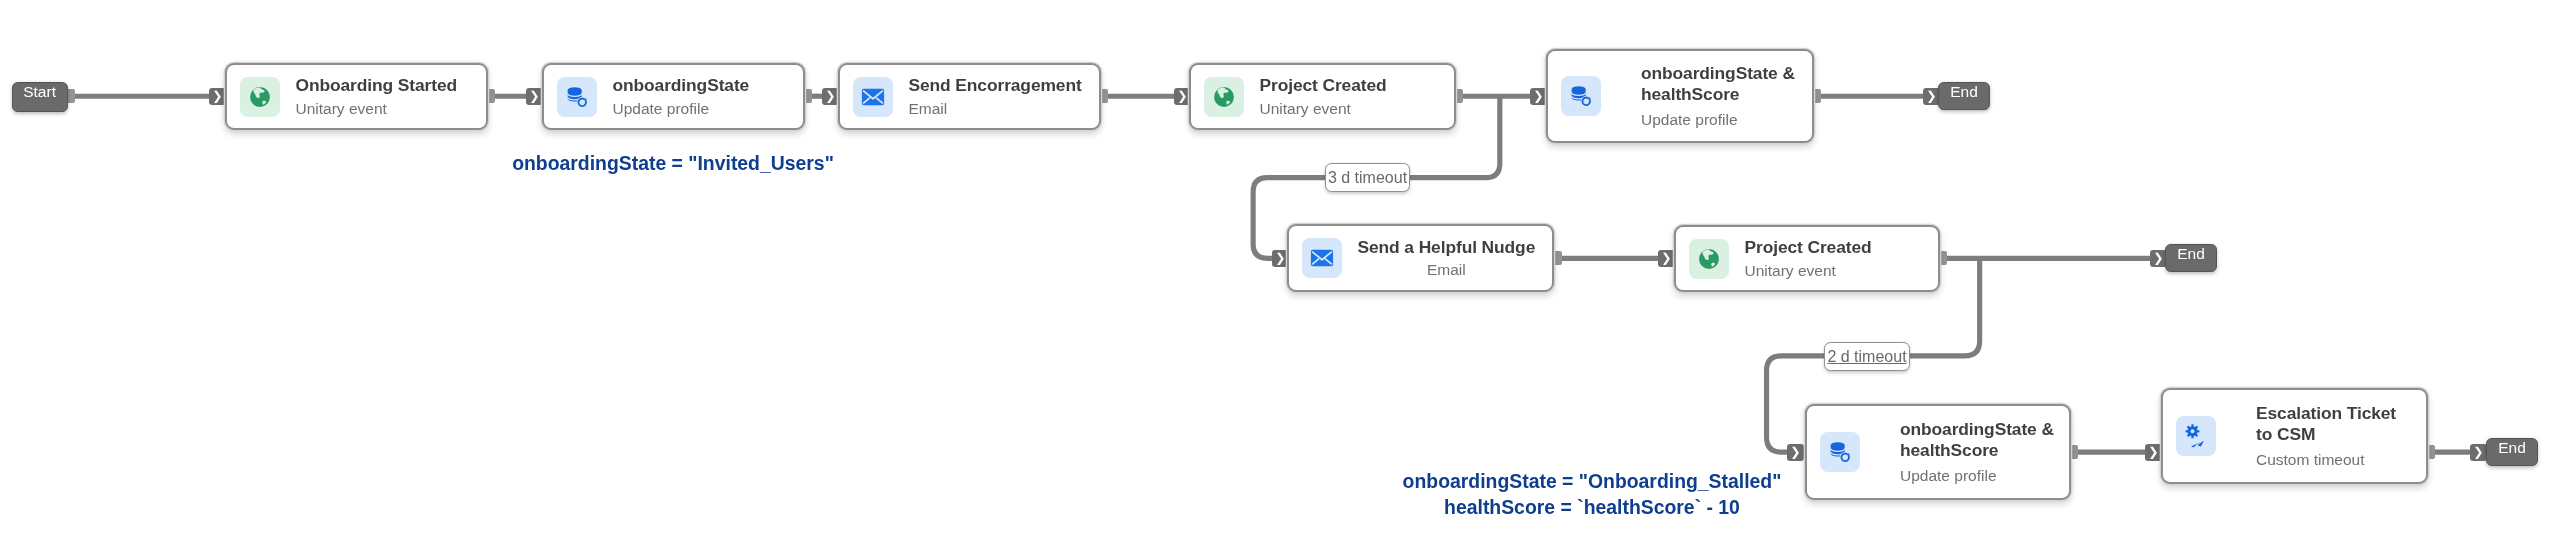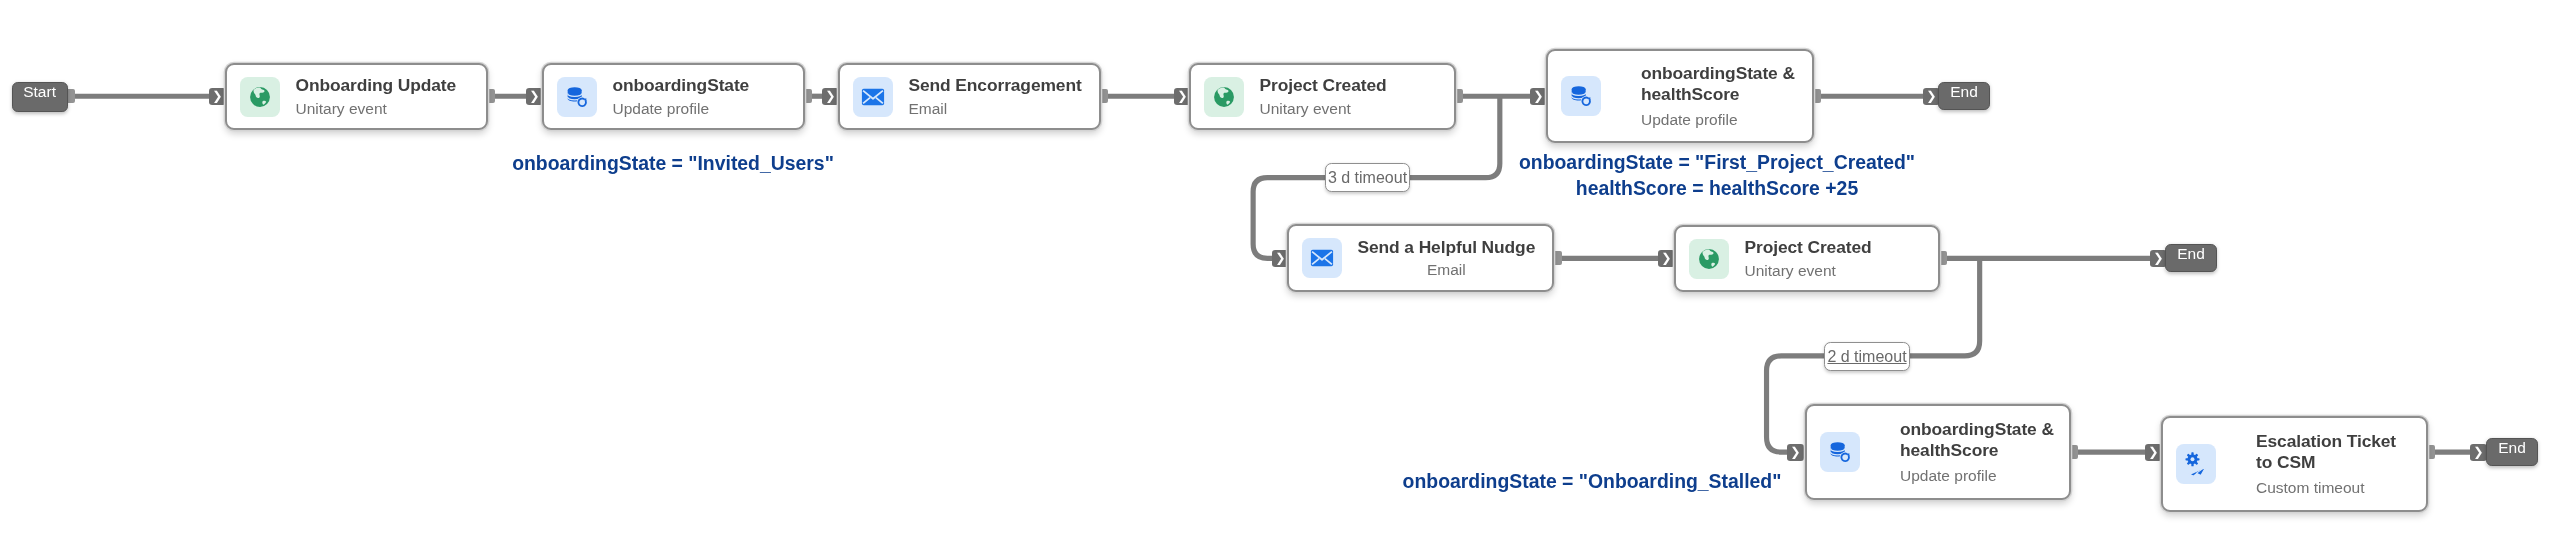--- a/index.html
+++ b/index.html
@@ -107,21 +107,21 @@
 
   <div class="node" style="left:225px;top:63px;width:263px;height:67px;">
     <div class="tile green">
       <svg width="28" height="28" viewBox="0 0 48 48">
         <circle cx="24" cy="24" r="17" fill="#2a9a64"></circle>
         <path fill="#d9f0e3" d="M13 12c3-3.5 8-5 12-4 0 2 2 3 4.5 3.5 2.5.5 3 3 1 4.5-2.5 1.8-5-.5-7 1.5-1.8 1.8 1.5 4.8-.4 7.2-2.4 3-6.3-.3-6.6-3.2-.2-1.8-2-3-2.8-4.7-.6-1.5-1-3.2-.7-4.8z"></path>
         <path fill="#d9f0e3" d="M29 31c2-1.2 4.5-.8 5.5 1-.8 2.3-2.8 4.3-5 5.4-1.6-1.7-2.3-5.2-.5-6.4z"></path>
       </svg>
     </div>
     <div class="ntext">
-      <div class="ntitle">Onboarding Update</div>
+      <div class="ntitle">Onboarding Started</div>
       <div class="nsub">Unitary event</div>
     </div>
   </div>
 
   <div class="node" style="left:542px;top:63px;width:263px;height:67px;">
     <div class="tile blue">
       <svg width="28" height="28" viewBox="0 0 48 48">
         <ellipse cx="20" cy="12" rx="12" ry="4.8" fill="#1566dd"></ellipse>
         <path d="M8 12v15c0 2.7 5.4 4.8 12 4.8s12-2.1 12-4.8V12z" fill="#1566dd"></path>
         <path d="M8 18c0 2.7 5.4 4.8 12 4.8S32 20.7 32 18M8 24c0 2.7 5.4 4.8 12 4.8S32 26.7 32 24" stroke="#d6e7fc" stroke-width="2.2" fill="none"></path>
@@ -219,21 +219,21 @@
         <path d="M39 31a6.5 6.5 0 1 1-3-3.6" stroke="#1566dd" stroke-width="3.2" fill="none" stroke-linecap="round"></path>
         <path d="M39.8 25.5l.4 5.3-5-1.8z" fill="#1566dd"></path>
       </svg>
     </div>
     <div class="ntext">
       <div class="ntitle">onboardingState &amp; healthScore</div>
       <div class="nsub">Update profile</div>
     </div>
   </div>
 
-  <div class="node tall" style="left:2161px;top:416px;width:267px;height:96px;">
+  <div class="node tall" style="left:2161px;top:388px;width:267px;height:96px;">
     <div class="tile blue">
       <svg width="28" height="28" viewBox="0 0 48 48">
         <g fill="#1566dd">
           <circle cx="18" cy="16" r="8.5"></circle>
           <g>
             <rect x="16" y="4" width="4" height="6" rx="1.2"></rect>
             <rect x="16" y="22" width="4" height="6" rx="1.2"></rect>
             <rect x="6" y="14" width="6" height="4" rx="1.2"></rect>
             <rect x="24" y="14" width="6" height="4" rx="1.2"></rect>
             <rect x="16" y="4" width="4" height="6" rx="1.2" transform="rotate(45 18 16)"></rect>
@@ -256,22 +256,19 @@
   <div class="tlabel" style="left:1325px;top:163px;width:85px;height:29px;">
       <span>3 d timeout</span>
     </div>
   <div class="tlabel" style="left:1824px;top:342px;width:86px;height:29px;text-decoration:underline;">
       <span>2 d timeout</span>
     </div>
 
   <div class="note" style="left:673px;top:150px;">
     <div>onboardingState = "Invited_Users"</div>
   </div>
-  <div class="note" style="left:1717px;top:149px;">
-    <div>onboardingState = "First_Project_Created"</div>
-    <div>healthScore = healthScore +25</div>
-  </div>
   <div class="note" style="left:1592px;top:468px;">
     <div>onboardingState = "Onboarding_Stalled"</div>
+    <div>healthScore = `healthScore` - 10</div>
   </div>
 
 </div>
 
 
 </body></html>

